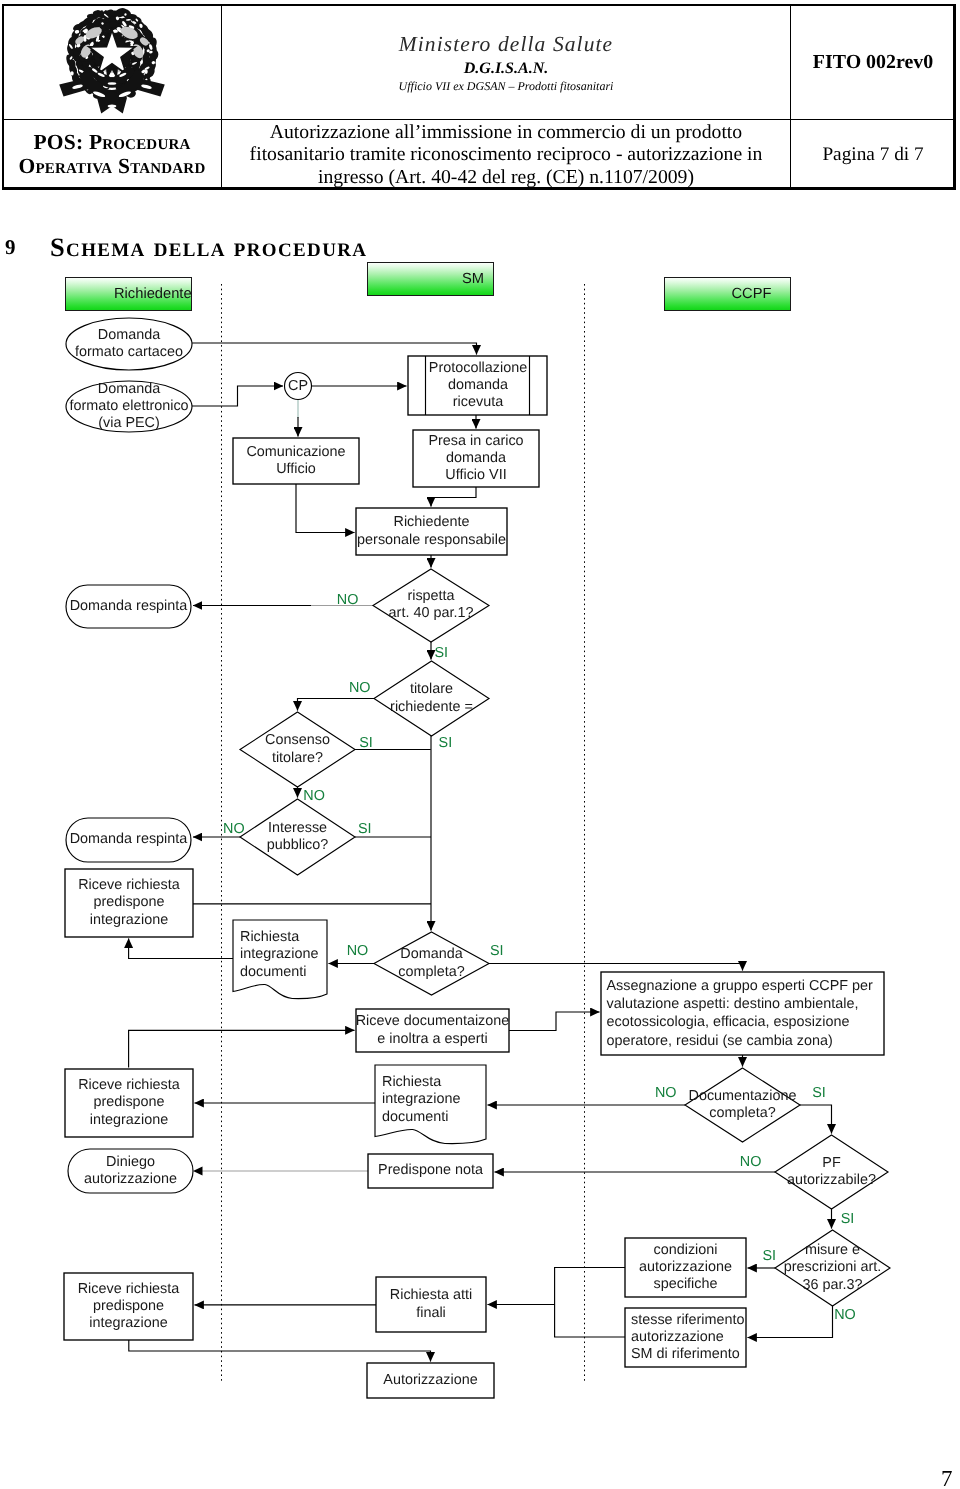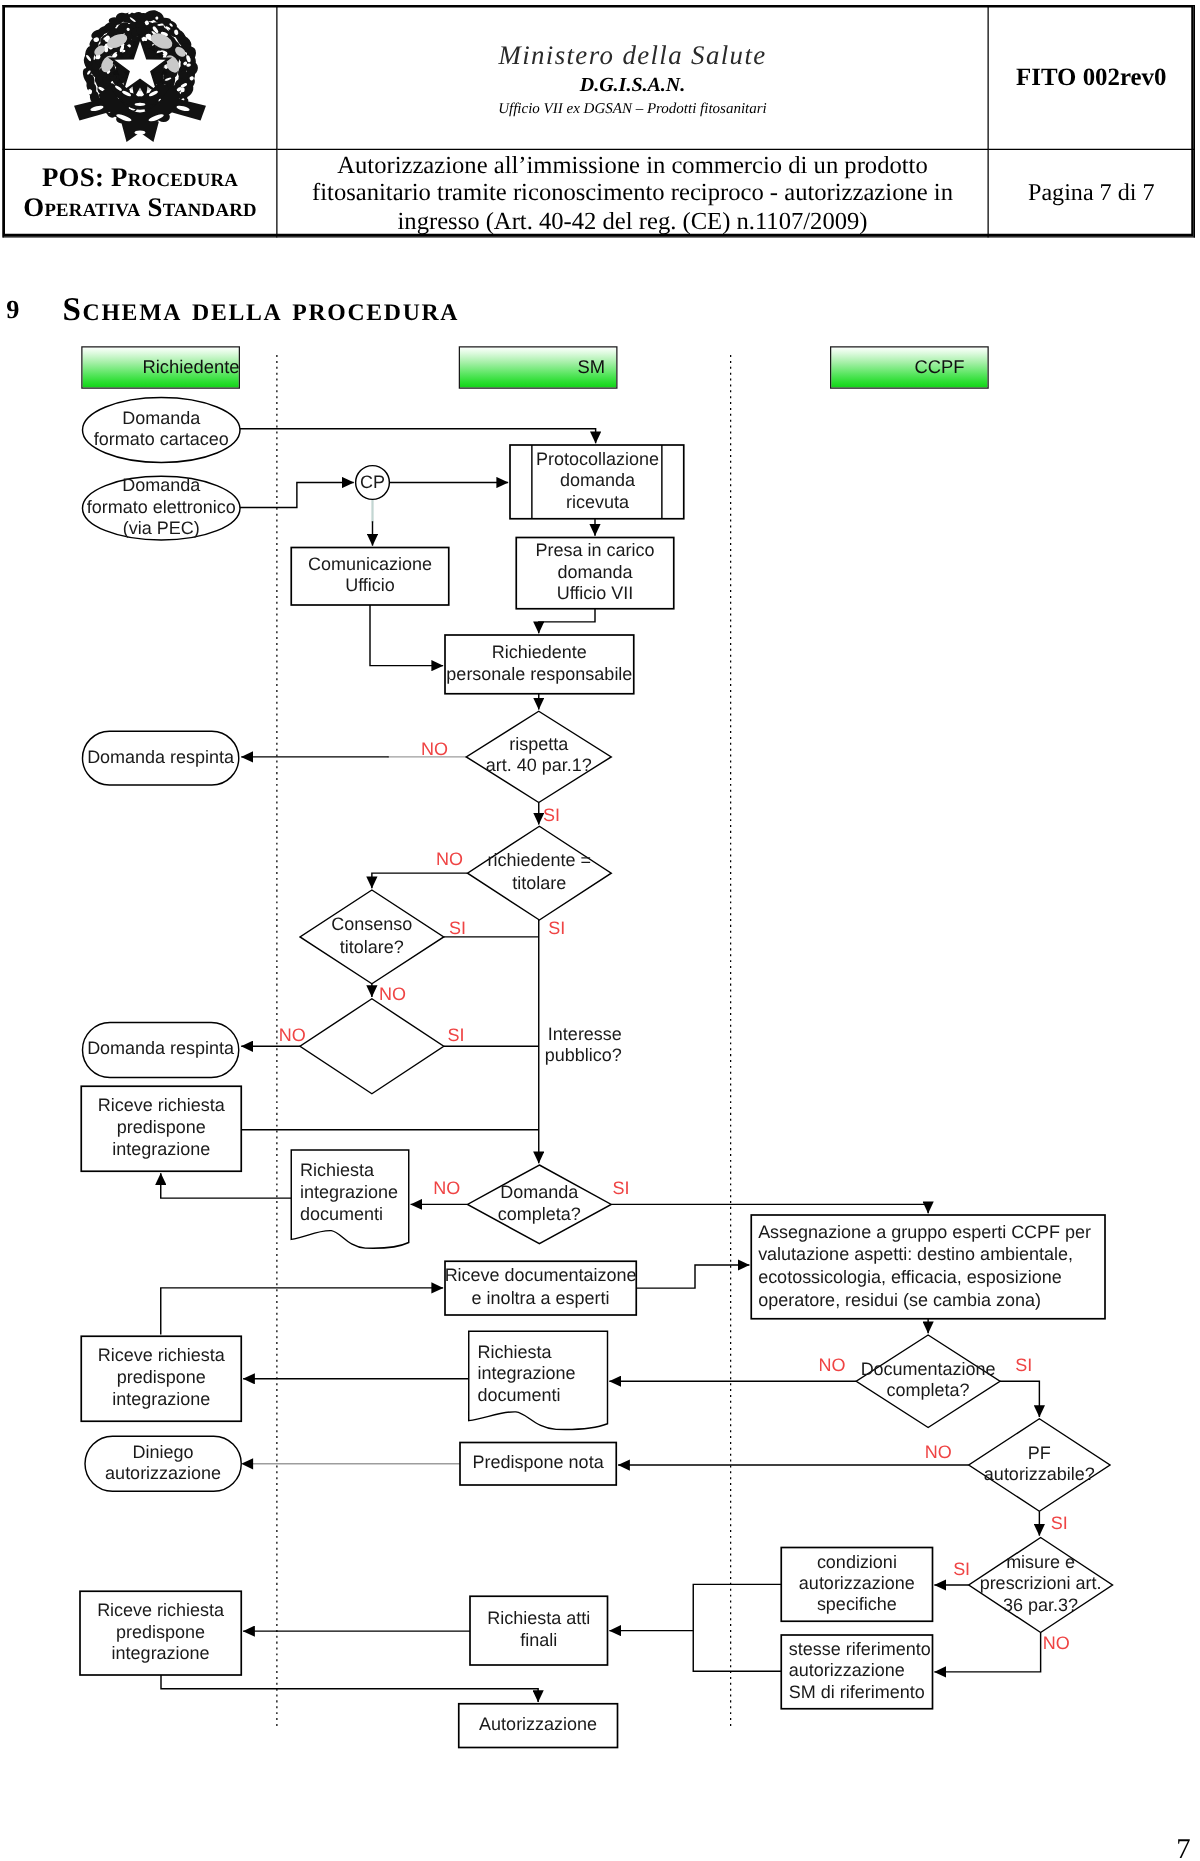--- a/index.html
+++ b/index.html
@@ -29,21 +29,21 @@
   .pg{position:absolute;left:941px;top:1466px;font-size:23px;color:#000;}
 
   
   .fc{position:absolute;left:0;top:0;width:960px;height:1489px;}
   .lane{position:absolute;width:127px;height:34px;border:1.4px solid #1a1a1a;box-sizing:border-box;
         background:linear-gradient(to bottom,#fbfffb 0%,#e2fbe3 12%,#a9f0ab 36%,#5ae661 66%,#27dd2d 88%,#13d519 100%);}
   .lane span{display:block;text-align:center;font-family:"Liberation Sans",sans-serif;
         font-size:14.7px;color:#111;line-height:32px;margin-left:48px;}
   .nlbl{position:absolute;font-family:"Liberation Sans",sans-serif;font-size:14.4px;color:#1a1a1a;
         text-align:center;line-height:17.2px;white-space:nowrap;}
-  .elbl{position:absolute;font-family:"Liberation Sans",sans-serif;font-size:14.4px;color:#ef4444;
+  .elbl{position:absolute;font-family:"Liberation Sans",sans-serif;font-size:14.4px;color:#15803d;
         white-space:nowrap;line-height:15px;}
 
 </style>
 </head>
 <body>
 
 <div class="page">
 
 <div class="hdr-frame"></div>
 <table class="hdr">
@@ -456,21 +456,21 @@
 <rect x="625" y="1238" width="121" height="59" fill="#fff" stroke="#000" stroke-width="1.35"></rect>
 <polygon points="832.5,1230 890,1268.0 832.5,1306 775,1268.0" fill="#fff" stroke="#000" stroke-width="1.15"></polygon>
 <rect x="625" y="1308" width="121" height="59" fill="#fff" stroke="#000" stroke-width="1.35"></rect>
 <rect x="64" y="1273" width="129" height="67" fill="#fff" stroke="#000" stroke-width="1.35"></rect>
 <rect x="376" y="1277" width="110" height="55" fill="#fff" stroke="#000" stroke-width="1.35"></rect>
 <rect x="367" y="1363" width="127" height="35" fill="#fff" stroke="#000" stroke-width="1.35"></rect>
 </svg>
 <div class="lane" style="left:65px;top:277px;">
         <span>Richiedente</span>
       </div>
-<div class="lane" style="left:367px;top:277px;padding-left:37px;">
+<div class="lane" style="left:367px;top:262px;padding-left:37px;">
         <span>SM</span>
       </div>
 <div class="lane" style="left:664px;top:277px;">
         <span>CCPF</span>
       </div>
 <div class="nlbl" style="left:-71px;top:326.8px;width:400px;">
         <div>Domanda</div>
         <div>formato cartaceo</div>
       </div>
 <div class="nlbl" style="left:-71px;top:380.7px;width:400px;">
@@ -500,28 +500,28 @@
         <div>personale responsabile</div>
       </div>
 <div class="nlbl" style="left:231px;top:587.8px;width:400px;">
         <div>rispetta</div>
         <div>art. 40 par.1?</div>
       </div>
 <div class="nlbl" style="left:-71.5px;top:597.9px;width:400px;">
         <div>Domanda respinta</div>
       </div>
 <div class="nlbl" style="left:231.5px;top:681.3px;width:400px;">
+        <div>titolare</div>
         <div>richiedente =</div>
-        <div>titolare</div>
       </div>
 <div class="nlbl" style="left:97.5px;top:732.3px;width:400px;">
         <div>Consenso</div>
         <div>titolare?</div>
       </div>
-<div class="nlbl" style="left:97.5px;top:819.8px;width:400px;text-align:right;">
+<div class="nlbl" style="left:97.5px;top:819.8px;width:400px;">
         <div>Interesse</div>
         <div>pubblico?</div>
       </div>
 <div class="nlbl" style="left:-71.5px;top:831.4px;width:400px;">
         <div>Domanda respinta</div>
       </div>
 <div class="nlbl" style="left:-71px;top:877.2px;width:400px;">
         <div>Riceve richiesta</div>
         <div>predispone</div>
         <div>integrazione</div>

